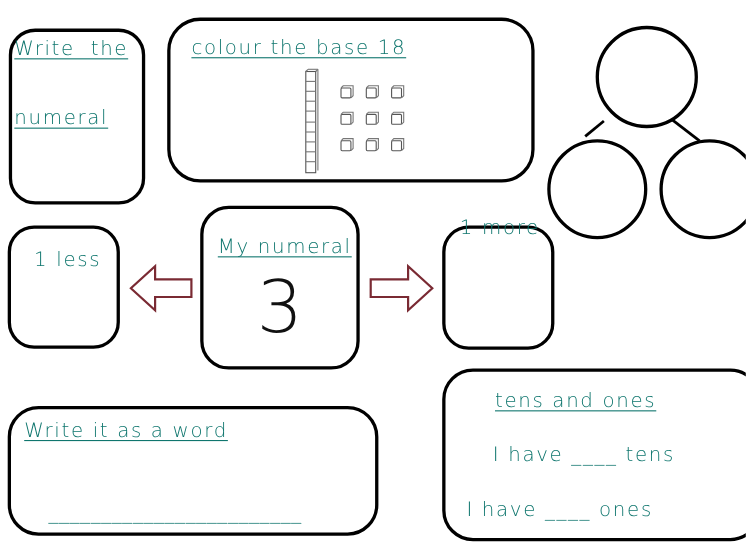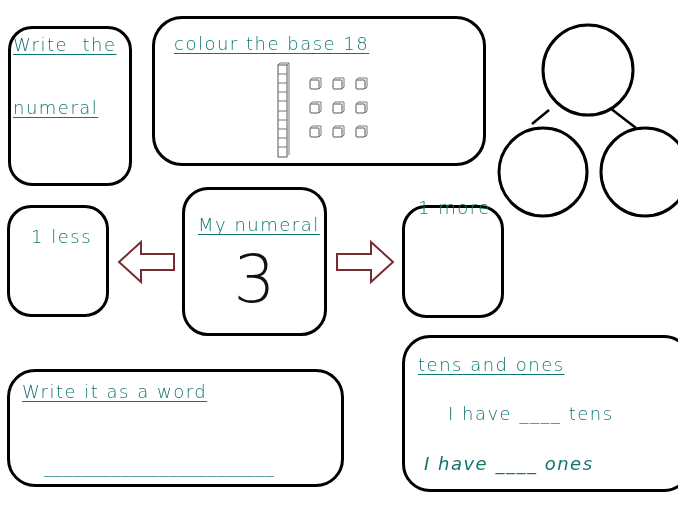--- a/index.html
+++ b/index.html
@@ -81,15 +81,15 @@
 </svg>
 
 <div class="box" style="left:402px; top:205px; width:102px; height:113px; border-radius:24px;"></div>
 <div class="lbl" style="left:418px; top:197px;">1 more</div>
 
 <div class="box" style="left:7px; top:369px; width:337px; height:118px; border-radius:28px;"></div>
 <div class="lbl ul" style="left:22px; top:381px;">Write it as a word</div>
 <div class="lbl" style="left:44px; top:456px; letter-spacing:0.6px;">________________________</div>
 
 <div class="box" style="left:402px; top:335px; width:290px; height:157px; border-radius:28px;"></div>
-<div class="lbl ul" style="left:418px; top:354px;text-align:center;">tens and ones</div>
+<div class="lbl ul" style="left:450px; top:354px;text-align:center;">tens and ones</div>
 <div class="lbl" style="left:448px; top:403px; white-space:pre;">I have ____ tens</div>
-<div class="lbl" style="left:424px; top:453px; white-space:pre;font-style:italic;">I have ____ ones</div>
+<div class="lbl" style="left:424px; top:453px; white-space:pre;">I have ____ ones</div>
 
 </body></html>

